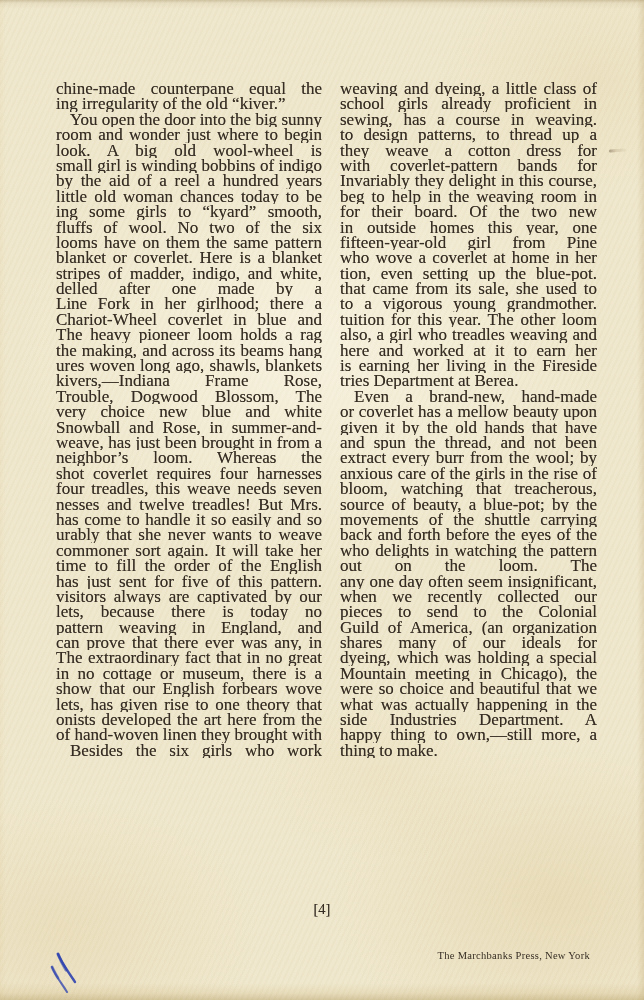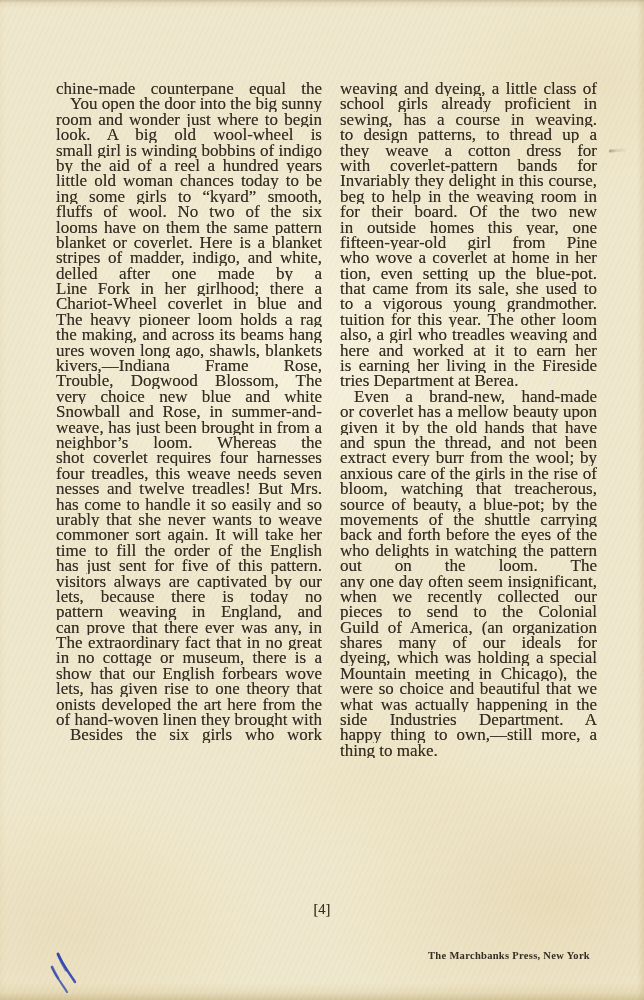--- a/index.html
+++ b/index.html
@@ -48,21 +48,21 @@
     text-align: center;
     color: var(--ink, #352d23);
     font-size: 14.5px;
     text-shadow: 0 0 0.5px rgba(45,35,25,0.5);
   }
   .imprint {
     position: absolute;
     top: 950px; right: 54px;
     color: var(--ink, #352d23);
     font-size: 10.5px;
-    font-weight: bold;
+    font-weight: normal;
     letter-spacing: 0.3px;
     margin-left: 48px;
   }
   .pen-mark {
     position: absolute;
     left: 45px; top: 946px;
     width: 42px; height: 52px;
   }
   .edge-smudge {
     position: absolute;
@@ -72,20 +72,21 @@
     border-radius: 2px;
     transform: rotate(-5deg);
   }
 </style>
 </head>
 <body>
 
 <div class="page">
   <div class="column left">
       <div class="line">chine-made counterpane equal the charm-</div>
+      <div class="line rag">ing irregularity of the old “kiver.”</div>
       <div class="line indent">You open the door into the big sunny</div>
       <div class="line">room and wonder just where to begin to</div>
       <div class="line">look. A big old wool-wheel is whirring; a</div>
       <div class="line">small girl is winding bobbins of indigo yarn</div>
       <div class="line">by the aid of a reel a hundred years old. A</div>
       <div class="line">little old woman chances today to be teach-</div>
       <div class="line">ing some girls to “kyard” smooth, even</div>
       <div class="line">fluffs of wool. No two of the six modern</div>
       <div class="line">looms have on them the same pattern of</div>
       <div class="line">blanket or coverlet. Here is a blanket in</div>

